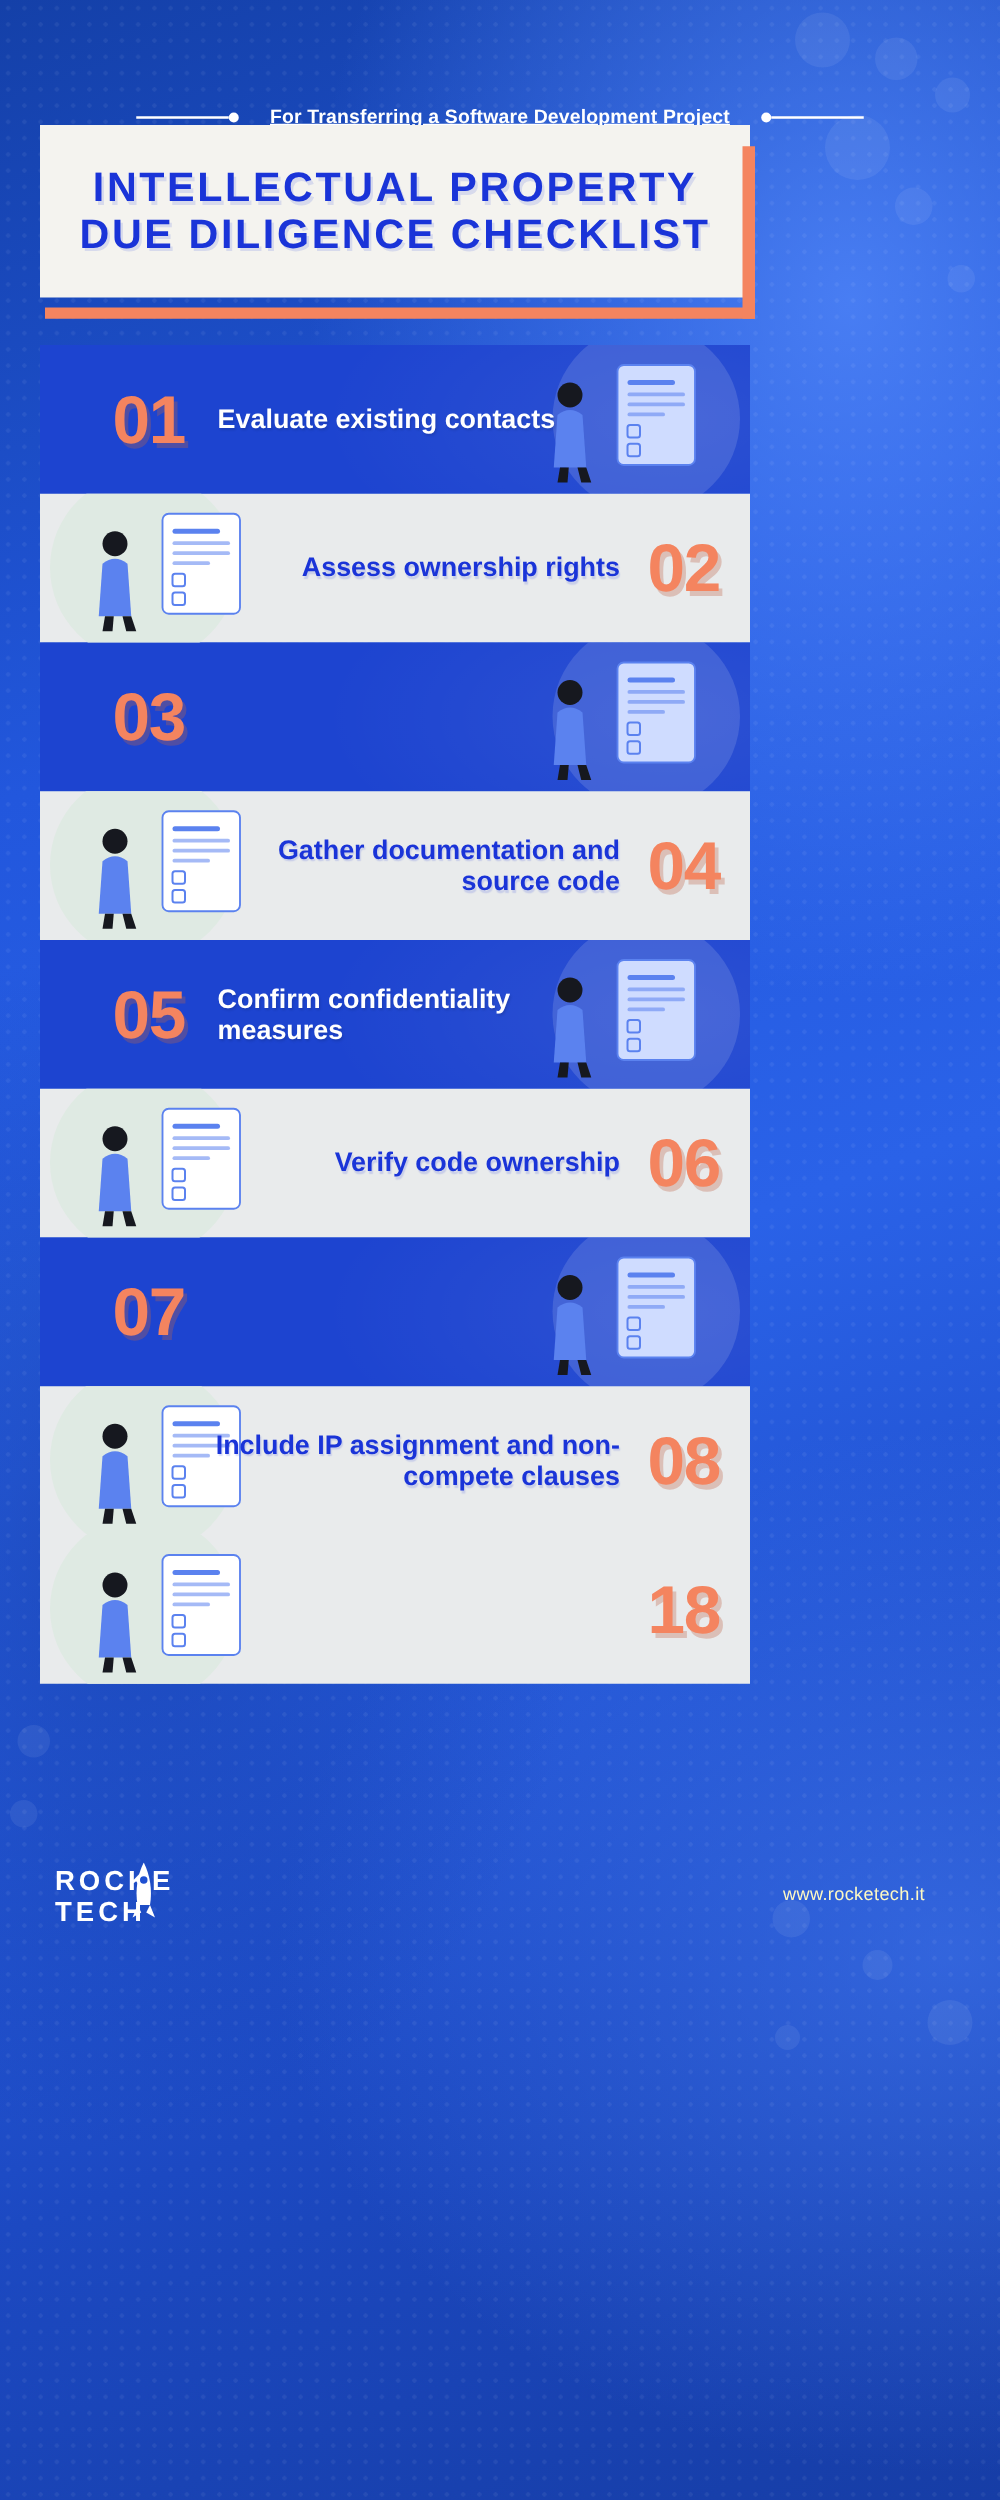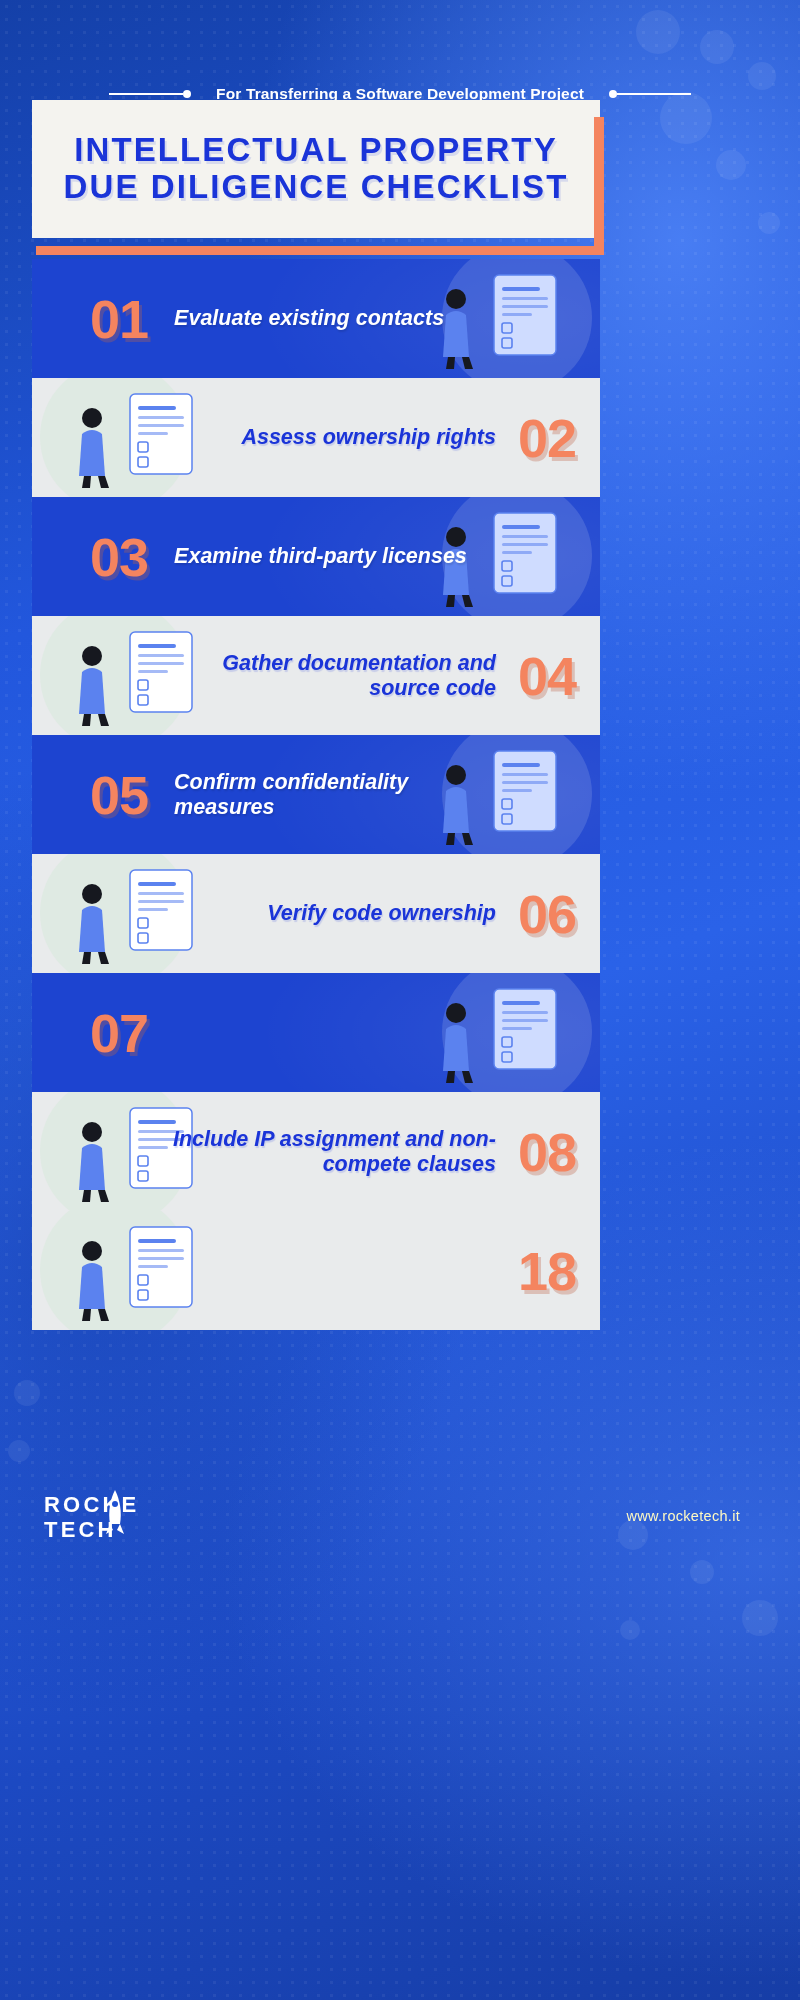--- a/index.html
+++ b/index.html
@@ -62,21 +62,21 @@
     background:#f4845f; z-index:5;
   }
   #title-text {
     color:#1a34d8; font-size:33px; font-weight:bold; line-height:1.12;
     letter-spacing:2.1px; text-align:center; text-transform:uppercase;
     text-shadow:2px 3px 0 rgba(26,52,216,.13);
     padding:0 16px;
   }
 
   
-  #list { position:absolute; top:259px; left:32px; width:505px; z-index:6; }
+  #list { position:absolute; top:276px; left:32px; width:505px; z-index:6; }
   .row {
     position:relative; height:119px; width:568px; overflow:hidden;
     display:flex; align-items:center;
   }
   .row.dark  { background:#1d44d0; }
   .row.light { background:#e9ebec; }
   .row.dark::after {
     content:""; position:absolute; inset:0;
     background:radial-gradient(ellipse 420px 200px at 88% 50%, rgba(255,255,255,.07), transparent 65%);
     pointer-events:none;
@@ -85,22 +85,22 @@
   .num {
     font-size:54px; font-weight:bold; line-height:1;
     color:#f4845f; letter-spacing:-1px; flex:0 0 auto;
     text-shadow:3px 4px 0 rgba(190,100,70,.32);
     z-index:3; position:relative;
   }
   .label {
     font-size:21.5px; font-weight:bold; line-height:1.16;
     z-index:3; position:relative; flex:0 0 auto; max-width:330px;
   }
-  .row.dark .label  { color:#ffffff; text-shadow:1px 2px 2px rgba(0,0,0,.13);font-style:italic; }
-  .row.light .label { color:#1a34d8; text-shadow:1px 2px 1px rgba(26,52,216,.16);font-style:italic; }
+  .row.dark .label  { color:#ffffff; text-shadow:1px 2px 2px rgba(0,0,0,.13); }
+  .row.light .label { color:#1a34d8; text-shadow:1px 2px 1px rgba(26,52,216,.16); }
 
   .row.dark  { padding-left:58px; }
   .row.light { padding-right:24px; justify-content:flex-end; }
   .row.dark .label  { margin-left:26px; text-align:left; }
   .row.light .label { margin-right:22px; text-align:right; }
 
   
   .illus {
     position:absolute; top:0; height:119px; width:200px;
     z-index:1; pointer-events:none;
@@ -216,21 +216,20 @@
           <rect x="104" y="54" width="30" height="3" rx="1.5" fill="#5b82ef" opacity=".55"></rect>
           <rect x="104" y="64" width="10" height="10" rx="2" fill="none" stroke="#5b82ef" stroke-width="1.6"></rect>
           <rect x="104" y="79" width="10" height="10" rx="2" fill="none" stroke="#5b82ef" stroke-width="1.6"></rect>
           <circle cx="58" cy="40" r="10" fill="#16181f"></circle>
           <path d="M48 56 q10 -8 20 0 l3 42 h-26 z" fill="#5b82ef"></path>
           <path d="M50 98 l-2 12 h8 l1 -12 z" fill="#16181f"></path>
           <path d="M64 98 l3 12 h8 l-4 -12 z" fill="#16181f"></path>
         </svg>
       </div>
       <div class="num">03</div>
-      <div class="label">Examine third-party licenses</div>
     </div>
     <div class="row light">
       <div class="illus left">
         <div class="halo" style="width: 150px; height: 150px; top: -16px; left: 6px;"></div>
         <svg viewBox="0 0 200 119" width="200" height="119" style="position: absolute; top: 0px; left: 0px;">
           <rect x="96" y="16" width="62" height="80" rx="5" fill="#ffffff" stroke="#5b82ef" stroke-width="1.5"></rect>
           <rect x="104" y="28" width="38" height="4" rx="2" fill="#5b82ef"></rect>
           <rect x="104" y="38" width="46" height="3" rx="1.5" fill="#5b82ef" opacity=".55"></rect>
           <rect x="104" y="46" width="46" height="3" rx="1.5" fill="#5b82ef" opacity=".55"></rect>
           <rect x="104" y="54" width="30" height="3" rx="1.5" fill="#5b82ef" opacity=".55"></rect>

